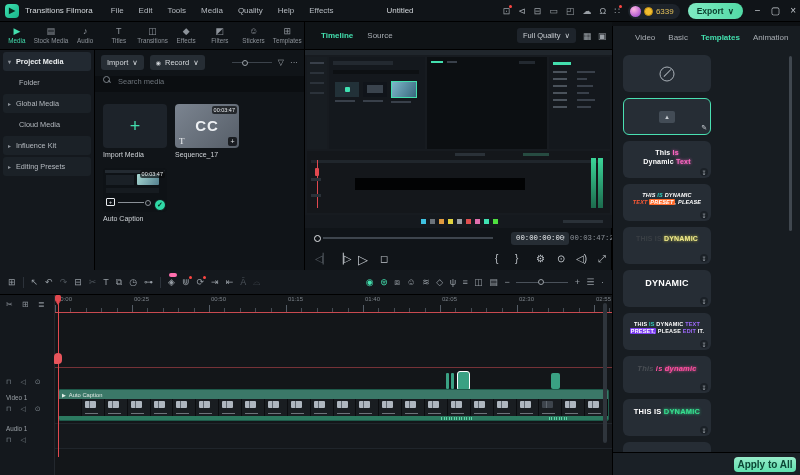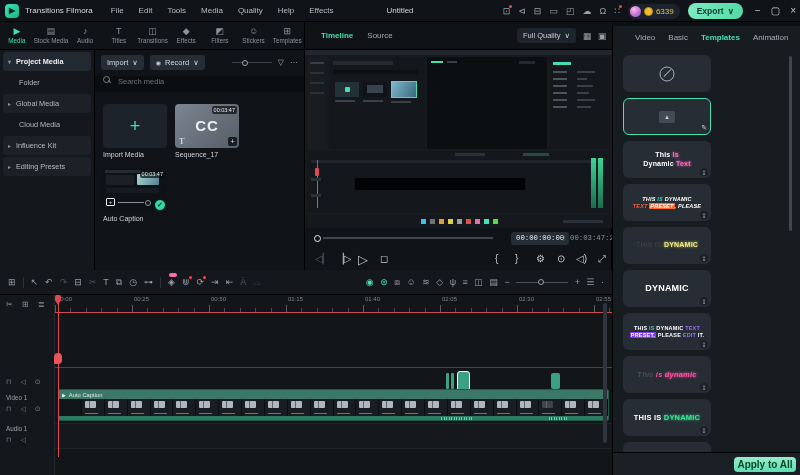--- a/index.html
+++ b/index.html
@@ -147,21 +147,21 @@
   .vscroll{position:absolute;left:548px;top:8px;width:4px;height:140px;background:#2f353c;border-radius:2px;}
   
   .rightpanel{position:absolute;left:612px;top:26px;width:219px;height:449px;background:#171c21;border-left:1px solid #000;box-sizing:border-box;}
   .rp-tabs{position:absolute;left:0;top:0;width:188px;height:22px;display:flex;align-items:center;gap:13px;padding-left:22px;box-sizing:border-box;}
   .rp-tab{font-size:8px;color:#a9aeb4;white-space:nowrap;}
   .rp-tab.active{color:#43dfae;font-weight:bold;}
   .rp-collapse{position:absolute;right:3px;top:4px;font-size:7px;color:#8a9097;}
   .rp-list{position:absolute;left:0;top:22px;width:188px;height:404px;overflow:hidden;}
   .tpl{position:absolute;left:10px;width:88px;height:37px;border-radius:6px;background:#262d35;overflow:hidden;}
   .tpl.selected{border:1.5px solid #4ae0b2;box-sizing:border-box;}
-  .tpl .txt{position:absolute;left:0;top:0;width:100%;height:100%;display:flex;flex-direction:column;align-items:center;justify-content:center;
+  .tpl .txt{position:absolute;left:0;top:8px;width:100%;height:100%;display:flex;flex-direction:column;align-items:center;
             font-weight:800;line-height:1.25;letter-spacing:.2px;text-align:center;}
   .tpl .dl{position:absolute;right:3px;bottom:2px;width:8px;height:8px;border-radius:50%;background:#1b2127;color:#aab1b8;
            font-size:6px;display:flex;align-items:center;justify-content:center;}
   .tpl .none-ic{position:absolute;left:50%;top:50%;transform:translate(-50%,-50%);width:15px;height:15px;border:1.3px solid #aab1b8;border-radius:50%;box-sizing:border-box;}
   .tpl .none-ic::after{content:"";position:absolute;left:1.5px;top:5.5px;width:10px;height:1.3px;background:#aab1b8;transform:rotate(-45deg);}
   .tpl .img-ic{position:absolute;left:50%;top:50%;transform:translate(-50%,-50%);width:16px;height:12px;background:#434c56;border-radius:2px;
                color:#c7ccd1;font-size:7px;display:flex;align-items:center;justify-content:center;}
   .tpl .pencil{position:absolute;right:3px;bottom:2px;font-size:7px;color:#cfd4d9;}
   .rp-scroll{position:absolute;left:176px;top:30px;width:3px;height:175px;background:#40474f;border-radius:2px;}
   .rp-footer{position:absolute;left:0;top:426px;width:188px;height:23px;background:#1a2026;border-top:1px solid #000;box-sizing:border-box;}

